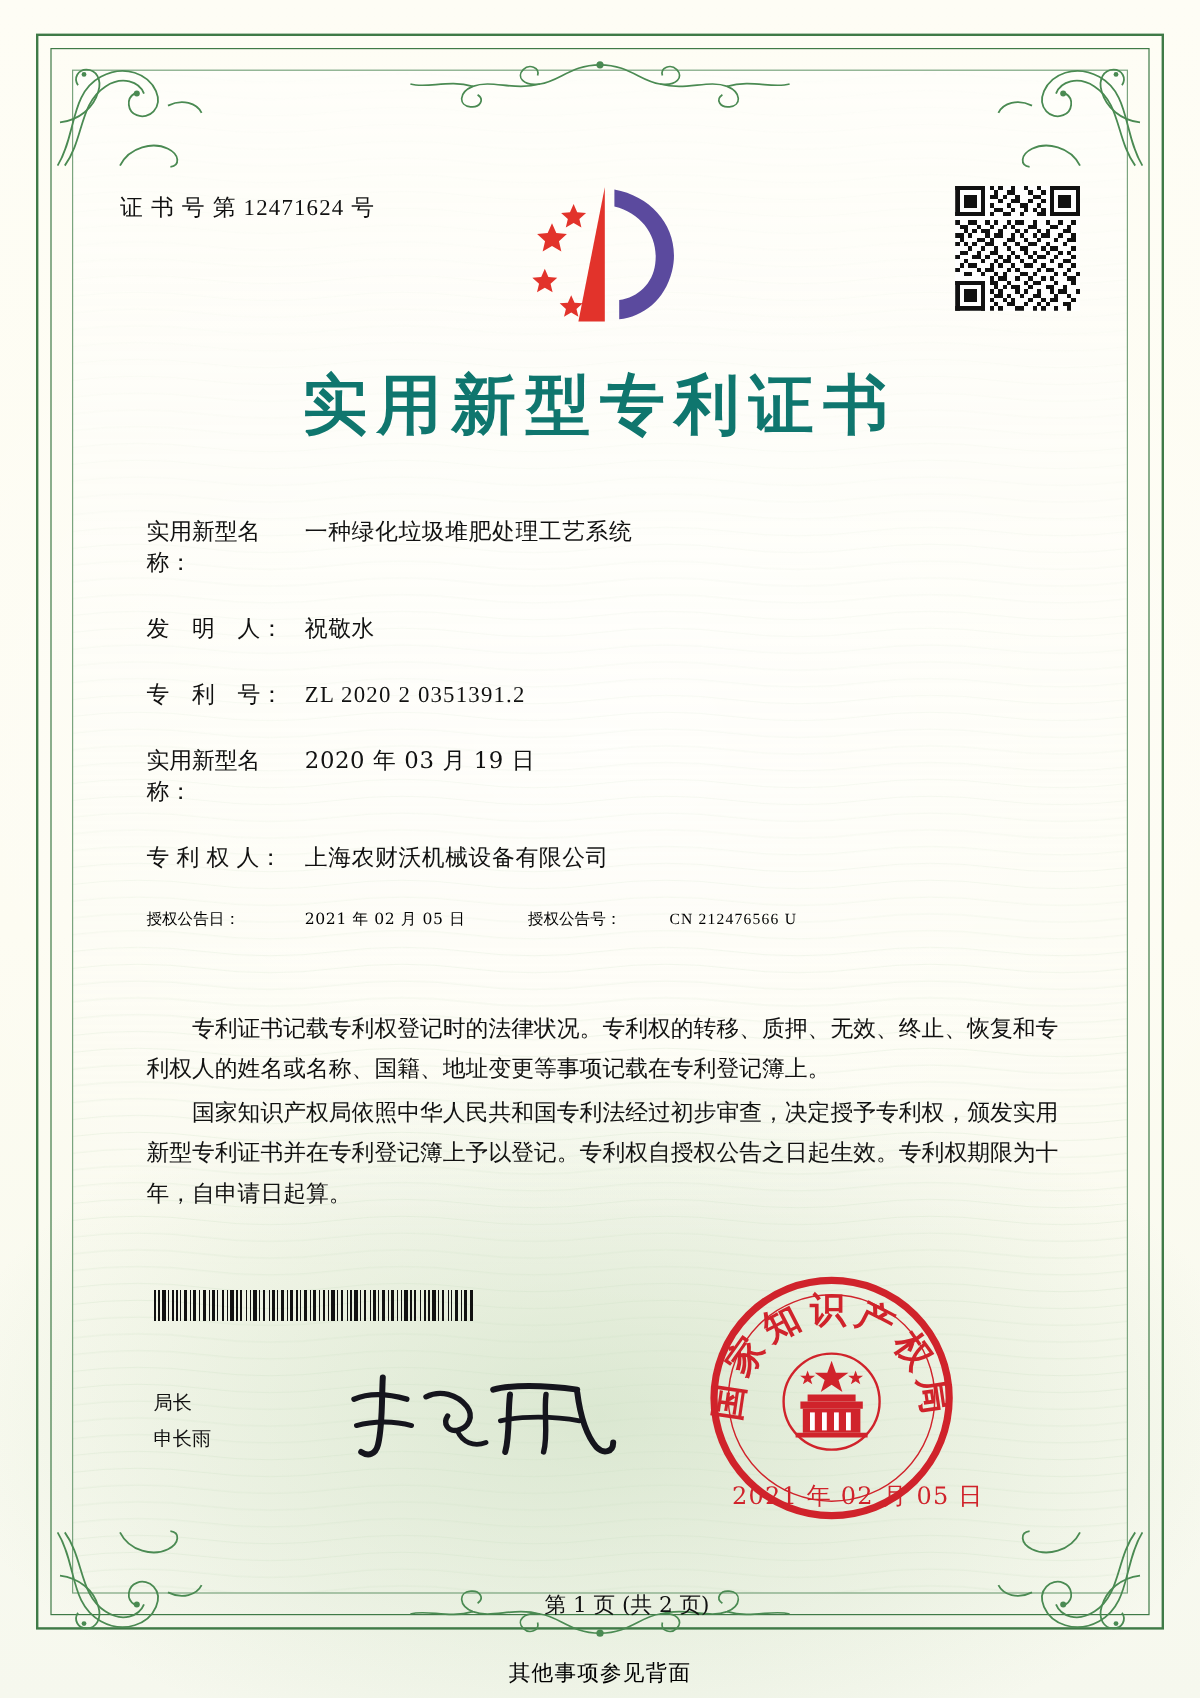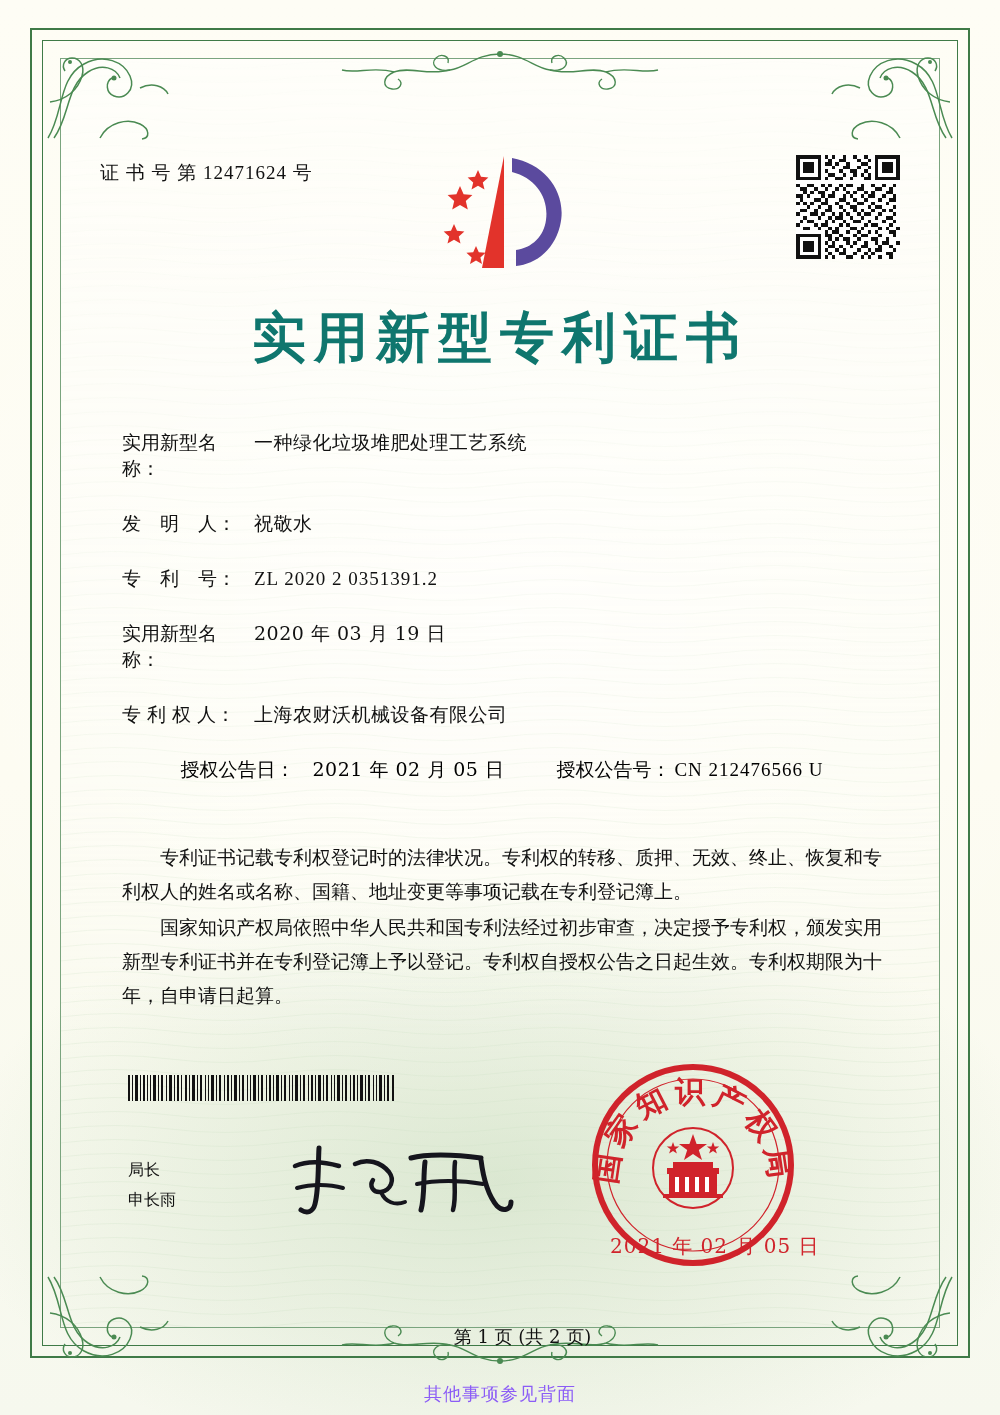--- a/index.html
+++ b/index.html
@@ -137,23 +137,22 @@
     font-family: "DejaVu Serif", serif;
     letter-spacing: 0.5px;
   }
   .field-value.mono {
     font-family: "Liberation Serif", serif;
     letter-spacing: 1px;
   }
   .row-2col {
     display: flex;
     align-items: baseline;
-    font-size: 19px;
+    font-size: 13px;
     margin-bottom: 22px;
-    justify-content: center;
   }
   .col-b {
     margin-left: 52px;
     display: flex;
     align-items: baseline;
   }
   .col-b .field-label {
     width: 118px;
     flex: 0 0 118px;
   }
@@ -227,21 +226,21 @@
     color: #111;
     font-family: "DejaVu Serif", serif;
     padding-left: 45px;
   }
   .footer-note {
     position: absolute;
     left: 0; right: 0;
     top: 1382px;
     text-align: center;
     font-size: 18px;
-    color: #8b5cf6;
+    color: #000000;
     letter-spacing: 1px;
     font-family: "DejaVu Serif", serif;
   }
 </style>
 </head>
 <body>
 
 <div class="page">
 
   <div class="bg-tint"></div>

